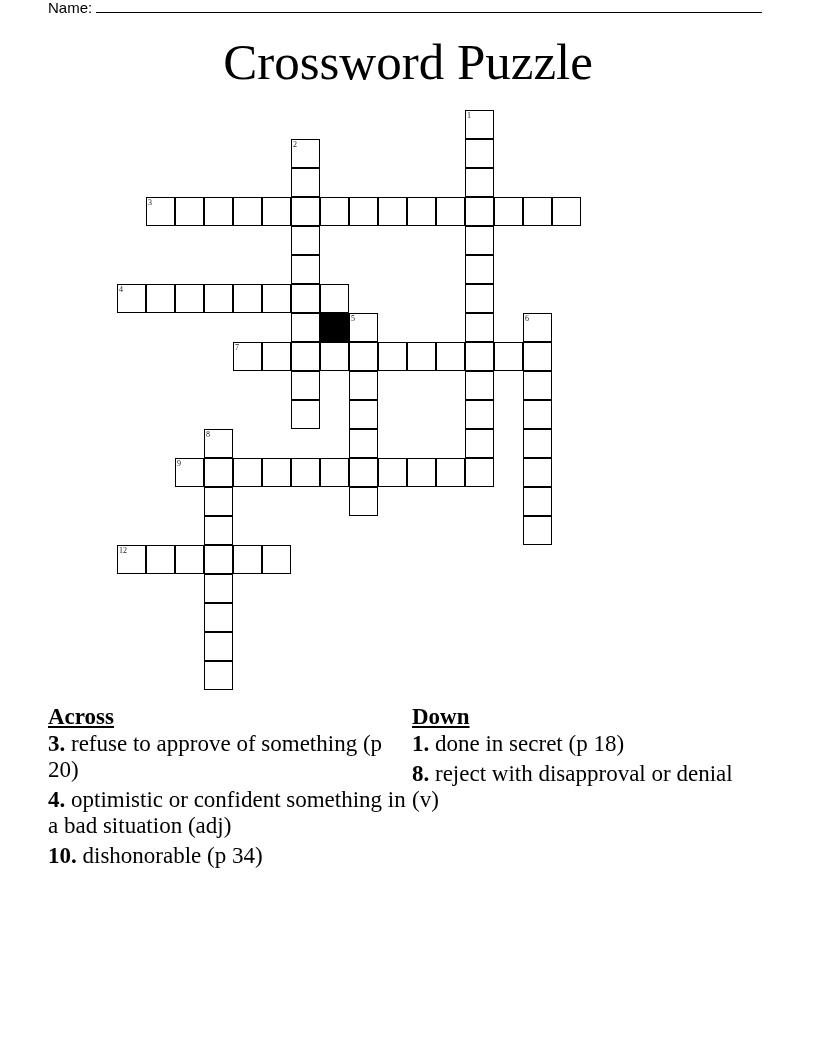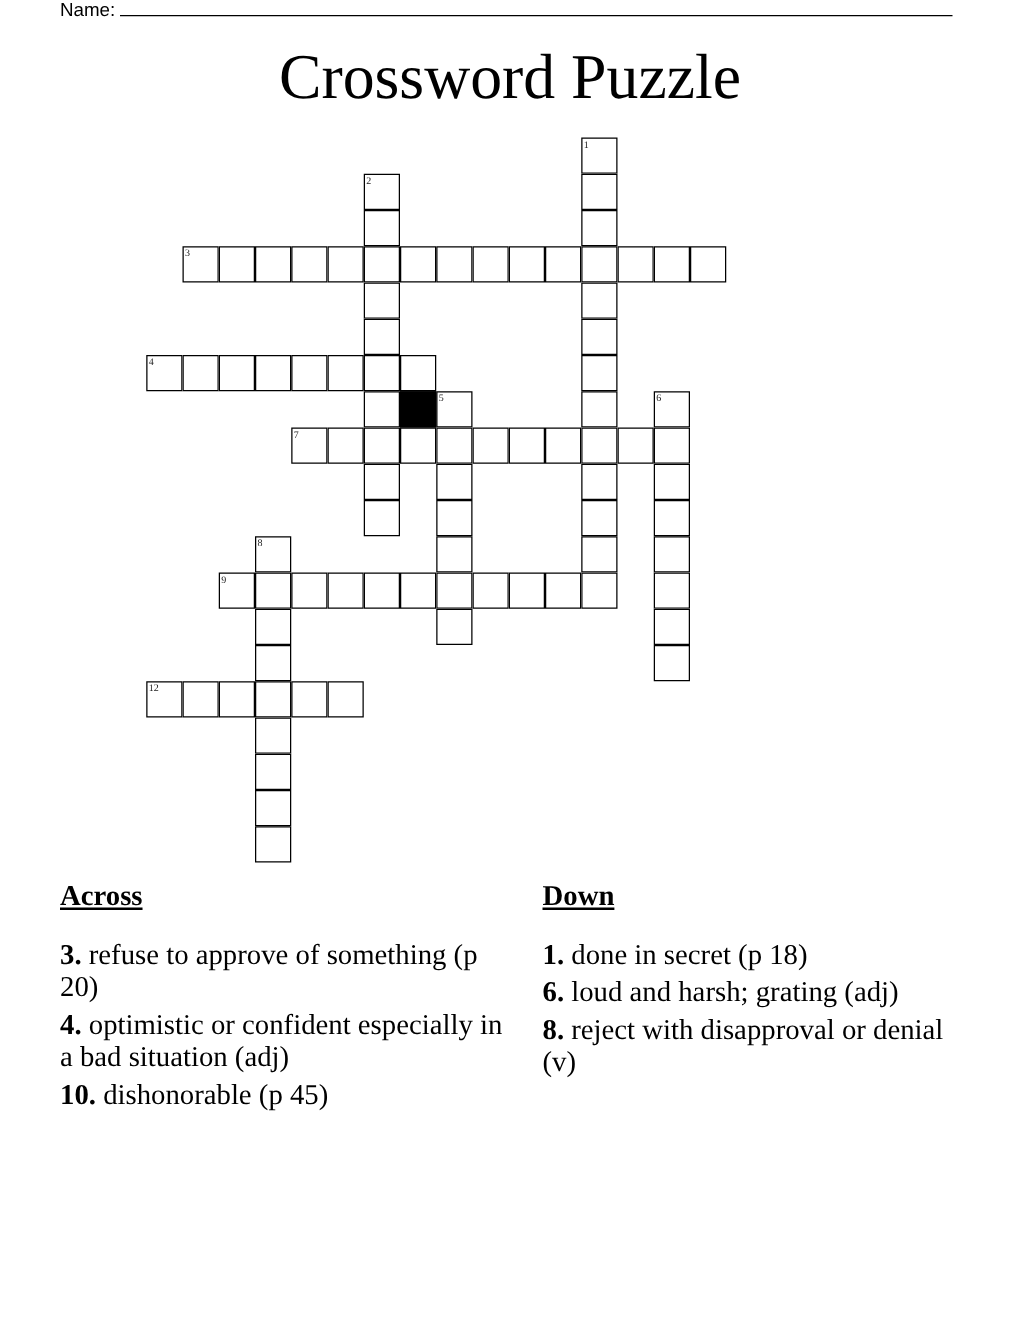--- a/index.html
+++ b/index.html
@@ -6,22 +6,22 @@
   body { width: 816px; height: 1056px; position: relative; overflow: hidden; color: #000; }
   .name-row { position: absolute; left: 48px; top: -2px; font-family: "Liberation Sans", sans-serif; font-size: 15px; white-space: nowrap; }
   .name-line { display: inline-block; width: 666px; border-bottom: 1px solid #000; height: 14px; vertical-align: baseline; margin-left: 4px; }
   .title { position: absolute; left: 0; width: 816px; top: 30px; text-align: center; font-family: "Liberation Serif", serif; font-size: 51px; line-height: 64px; }
   .grid { position: absolute; left: 0; top: 0; width: 816px; height: 700px; }
   .cell { position: absolute; width: 29px; height: 29px; box-sizing: border-box; border: 1.5px solid #000; background: #fff; }
   .cell.black { background: #000; }
   .cell .num { position: absolute; left: 1px; top: 0px; font-family: "Liberation Serif", serif; font-size: 8px; line-height: 9px; color: #222; }
   .clues { position: absolute; top: 703px; font-family: "Liberation Serif", serif; font-size: 23px; line-height: 26px; }
   .clues.across { left: 48px; width: 360px; }
-  .clues.down { left: 434px; width: 330px; }
-  .clues h2 { margin: 0 0 20px 0; font-size: 23px; font-weight: bold; text-decoration: underline; line-height: 28px; }
+  .clues.down { left: 412px; width: 330px; }
+  .clues h2 { margin: 0 0 0 0; font-size: 23px; font-weight: bold; text-decoration: underline; line-height: 28px; }
   .clue { margin: 0 0 4px 0; }
   .clue b { font-weight: bold; }
 </style>
 </head>
 <body>
 
 <div class="name-row">
   <span>Name:</span><span class="name-line"></span>
 </div>
 
@@ -134,22 +134,21 @@
     <div class="cell" style="left: 146px; top: 545px;"></div>
     <div class="cell" style="left: 175px; top: 545px;"></div>
     <div class="cell" style="left: 233px; top: 545px;"></div>
     <div class="cell" style="left: 262px; top: 545px;"></div>
     <div class="cell black" style="left: 320px; top: 313px;"></div>
   </div>
 
 <div class="clues across">
   <h2>Across</h2>
   <div class="clue"><b>3.</b><span> refuse to approve of something (p 20)</span></div>
-  <div class="clue"><b>4.</b><span> optimistic or confident especially in a bad situation (adj)</span></div>
-  <div class="clue"><b>10.</b><span> dishonorable (p 45)</span></div>
+  <div class="clue"><b>4.</b><span> optimistic or confident something in a bad situation (adj)</span></div>
+  <div class="clue"><b>10.</b><span> dishonorable (p 34)</span></div>
 </div>
 
 <div class="clues down">
   <h2>Down</h2>
   <div class="clue"><b>1.</b><span> done in secret (p 18)</span></div>
-  <div class="clue"><b>6.</b><span> loud and harsh; grating (adj)</span></div>
   <div class="clue"><b>8.</b><span> reject with disapproval or denial (v)</span></div>
 </div>
 
 </body></html>

